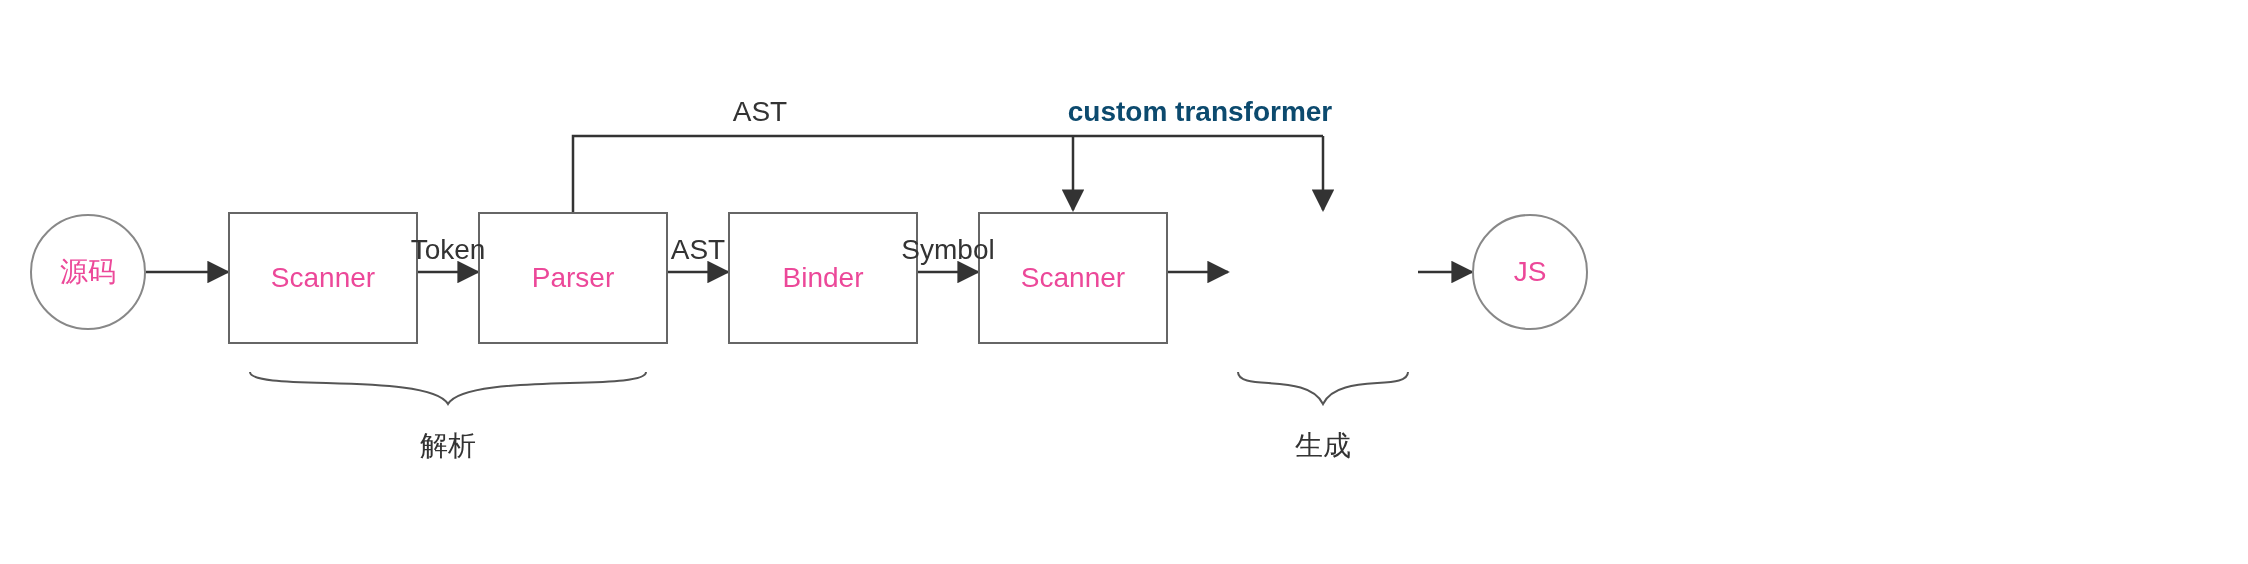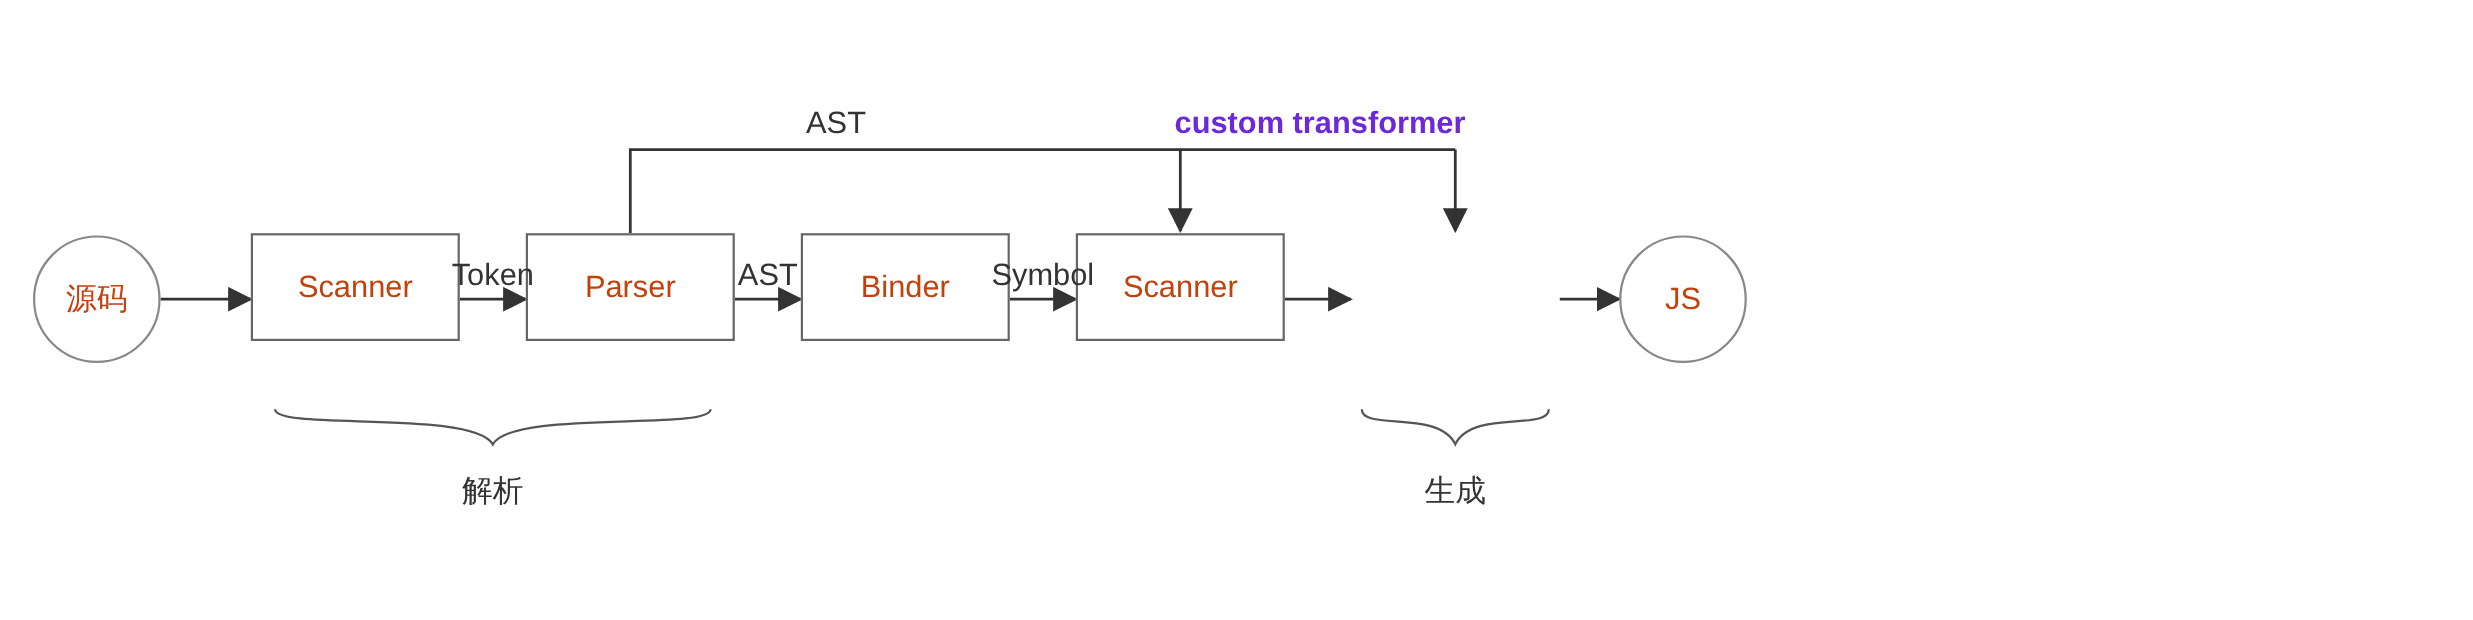--- a/index.html
+++ b/index.html
@@ -17,53 +17,53 @@
     height: 564px;
   }
 
   
   .node {
     position: absolute;
     display: flex;
     align-items: center;
     justify-content: center;
     font-size: 28px;
-    color: #c2410c;
+    color: #ec4899;
     box-sizing: border-box;
     background: #fff;
   }
   .circle {
     border: 2px solid #888;
     border-radius: 50%;
     width: 116px;
     height: 116px;
   }
   .rect {
     border: 2px solid #666;
     width: 190px;
-    height: 98px;
+    height: 132px;
   }
 
   
   .edge-label {
     position: absolute;
     font-size: 28px;
     color: #333;
     text-align: center;
     transform: translate(-50%, -50%);
     white-space: nowrap;
   }
   .top-label {
     position: absolute;
     font-size: 28px;
     color: #333;
     transform: translateX(-50%);
   }
   .top-label.red {
-    color: #6d28d9;
+    color: #0c4a6e;
     font-weight: bold;
   }
 </style>
 </head>
 <body>
 
 <div class="stage">
 
   <svg width="2248" height="564" style="position:absolute;left:0;top:0">
     <defs>

